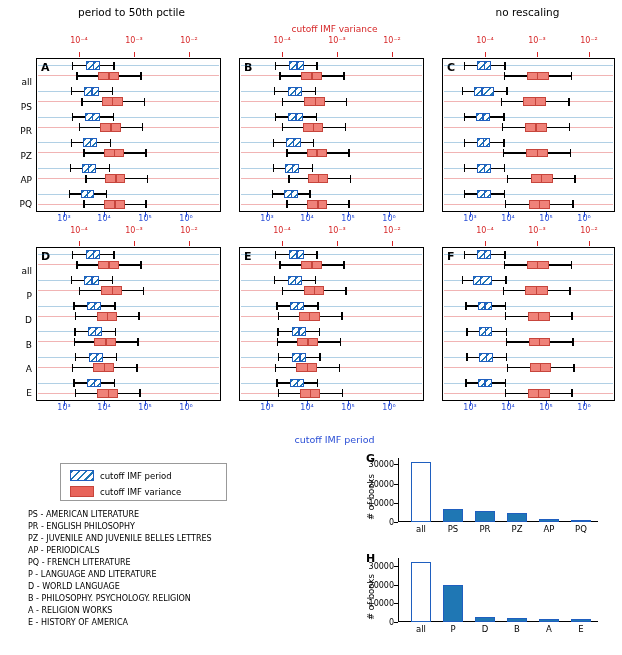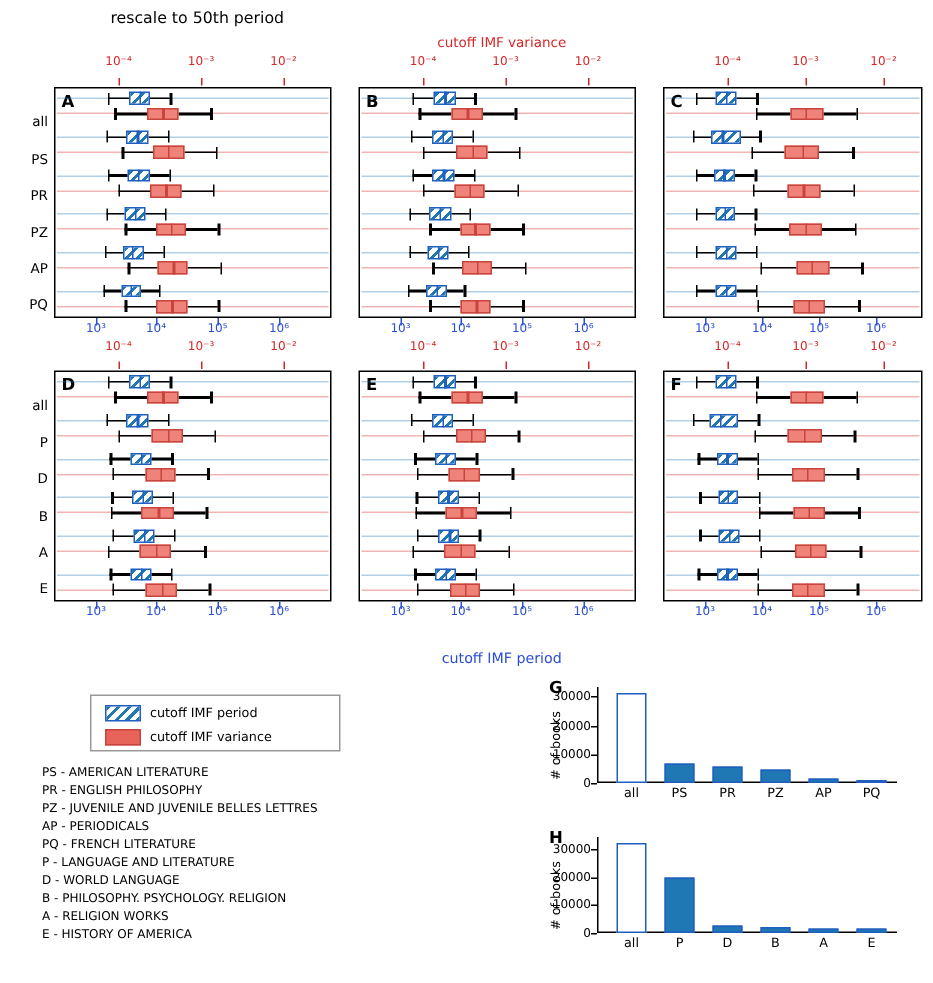--- a/index.html
+++ b/index.html
@@ -30,21 +30,22 @@
   .ylab-v{position:absolute;font-size:8.5px;color:#000;transform:rotate(-90deg);transform-origin:left top;white-space:nowrap;}
   .ytick{position:absolute;font-size:8px;color:#000;text-align:right;transform:translateY(-50%);white-space:nowrap;}
   .xtick{position:absolute;font-size:8.5px;color:#000;transform:translateX(-50%);white-space:nowrap;}
   .gtick{position:absolute;background:#000;}
 </style>
 </head>
 <body>
 
 <div class="root">
 
-  <div class="abs coltitle" style="left:34px;top:6px;width:195px;">rescale to 50th period</div>
+  <div class="abs coltitle" style="left:34px;top:6px;width:195px;">period to 50th pctile</div>
+  <div class="abs coltitle" style="left:440px;top:6px;width:175px;">no rescaling</div>
 
   <div class="abs axlabel-red" style="left:237px;top:24px;width:195px;">cutoff IMF variance</div>
 
   <div class="abs axlabel-blue" style="left:237px;top:434px;width:195px;">cutoff IMF period</div>
 
   <div class="panel" style="left:36px;top:58px;width:185px;height:154px;">
     <span class="panel-letter">A</span>
   </div>
 
   <div class="tick-red abs" style="left:79px;top:36px;">10⁻⁴</div>

